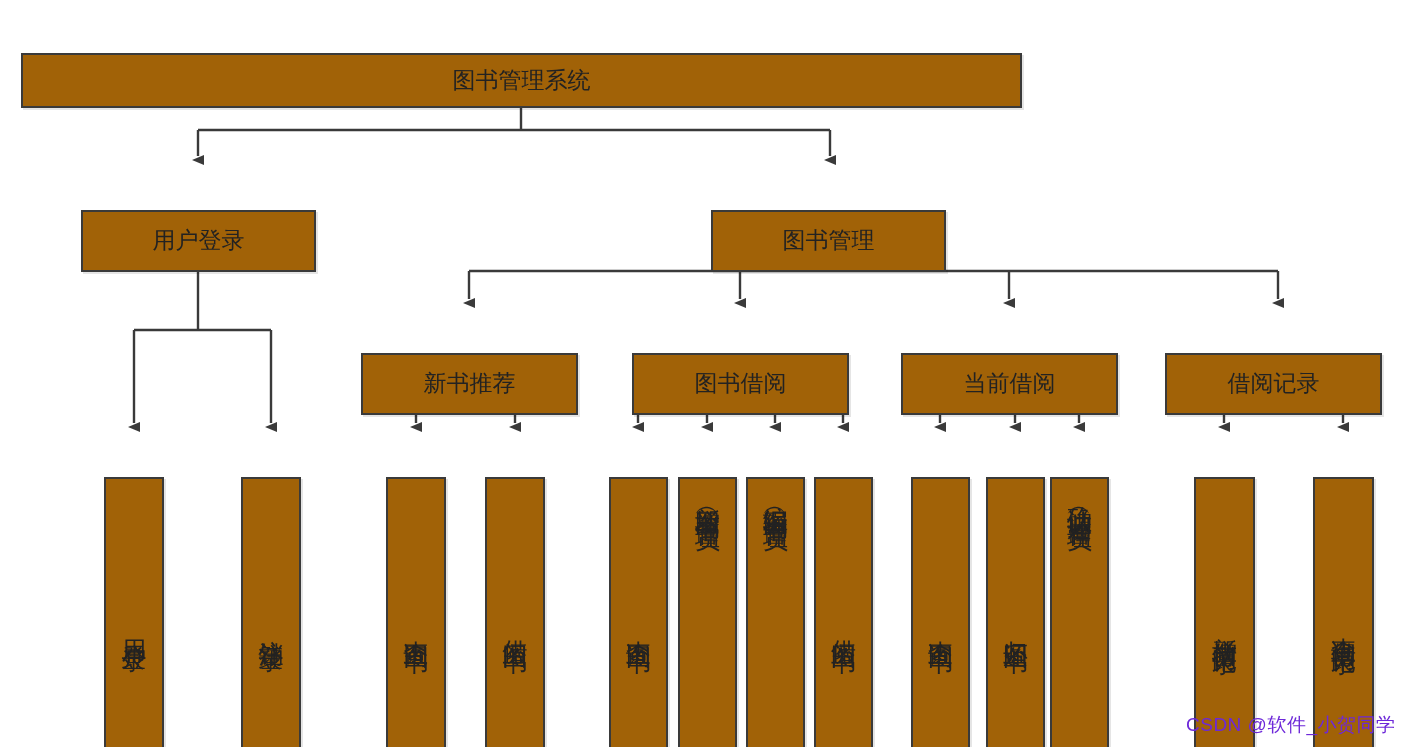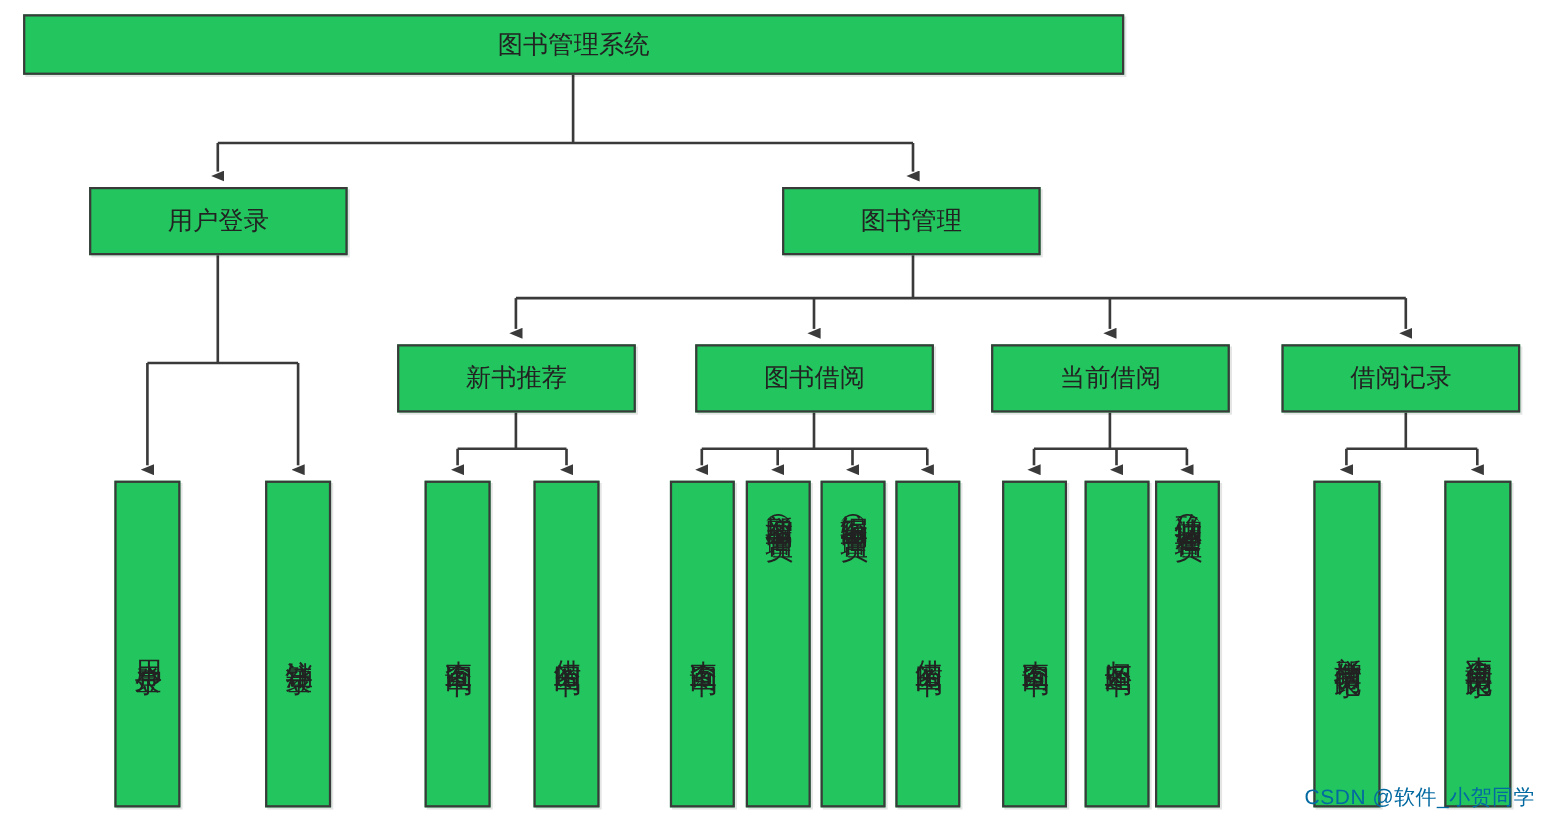--- a/index.html
+++ b/index.html
@@ -21,27 +21,28 @@
     position: absolute;
     left: 0;
     top: 0;
     width: 1405px;
     height: 747px;
     pointer-events: none;
   }
   .node {
     position: absolute;
     box-sizing: border-box;
-    background: #22c55e;
+    background: #a16207;
     border: 2px solid #3a3a3a;
     box-shadow: 2px 2px 0 rgba(0,0,0,0.10);
     display: flex;
     align-items: center;
     justify-content: center;
     color: #222222;
+    margin-top: 40px;
   }
   .node-label {
     display: block;
     text-align: center;
     line-height: 1.18;
     color: #222222;
     white-space: nowrap;
   }
   .horiz .node-label {
     font-size: 23px;
@@ -60,21 +61,21 @@
   }
   .vert.vert-mid {
     align-items: center;
     padding-top: 0;
   }
   #watermark {
     position: absolute;
     left: 1186px;
     top: 712px;
     font-size: 19px;
-    color: #0369a1;
+    color: #6d28d9;
     letter-spacing: 0.5px;
     white-space: nowrap;
     font-family: "Liberation Sans", "DejaVu Sans", sans-serif;
   }
 </style>
 </head>
 <body>
 
 <div id="canvas">
 

